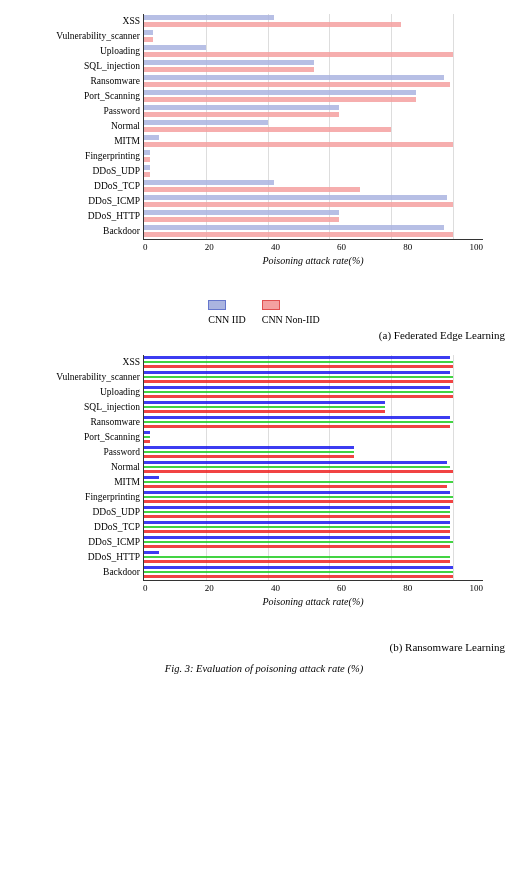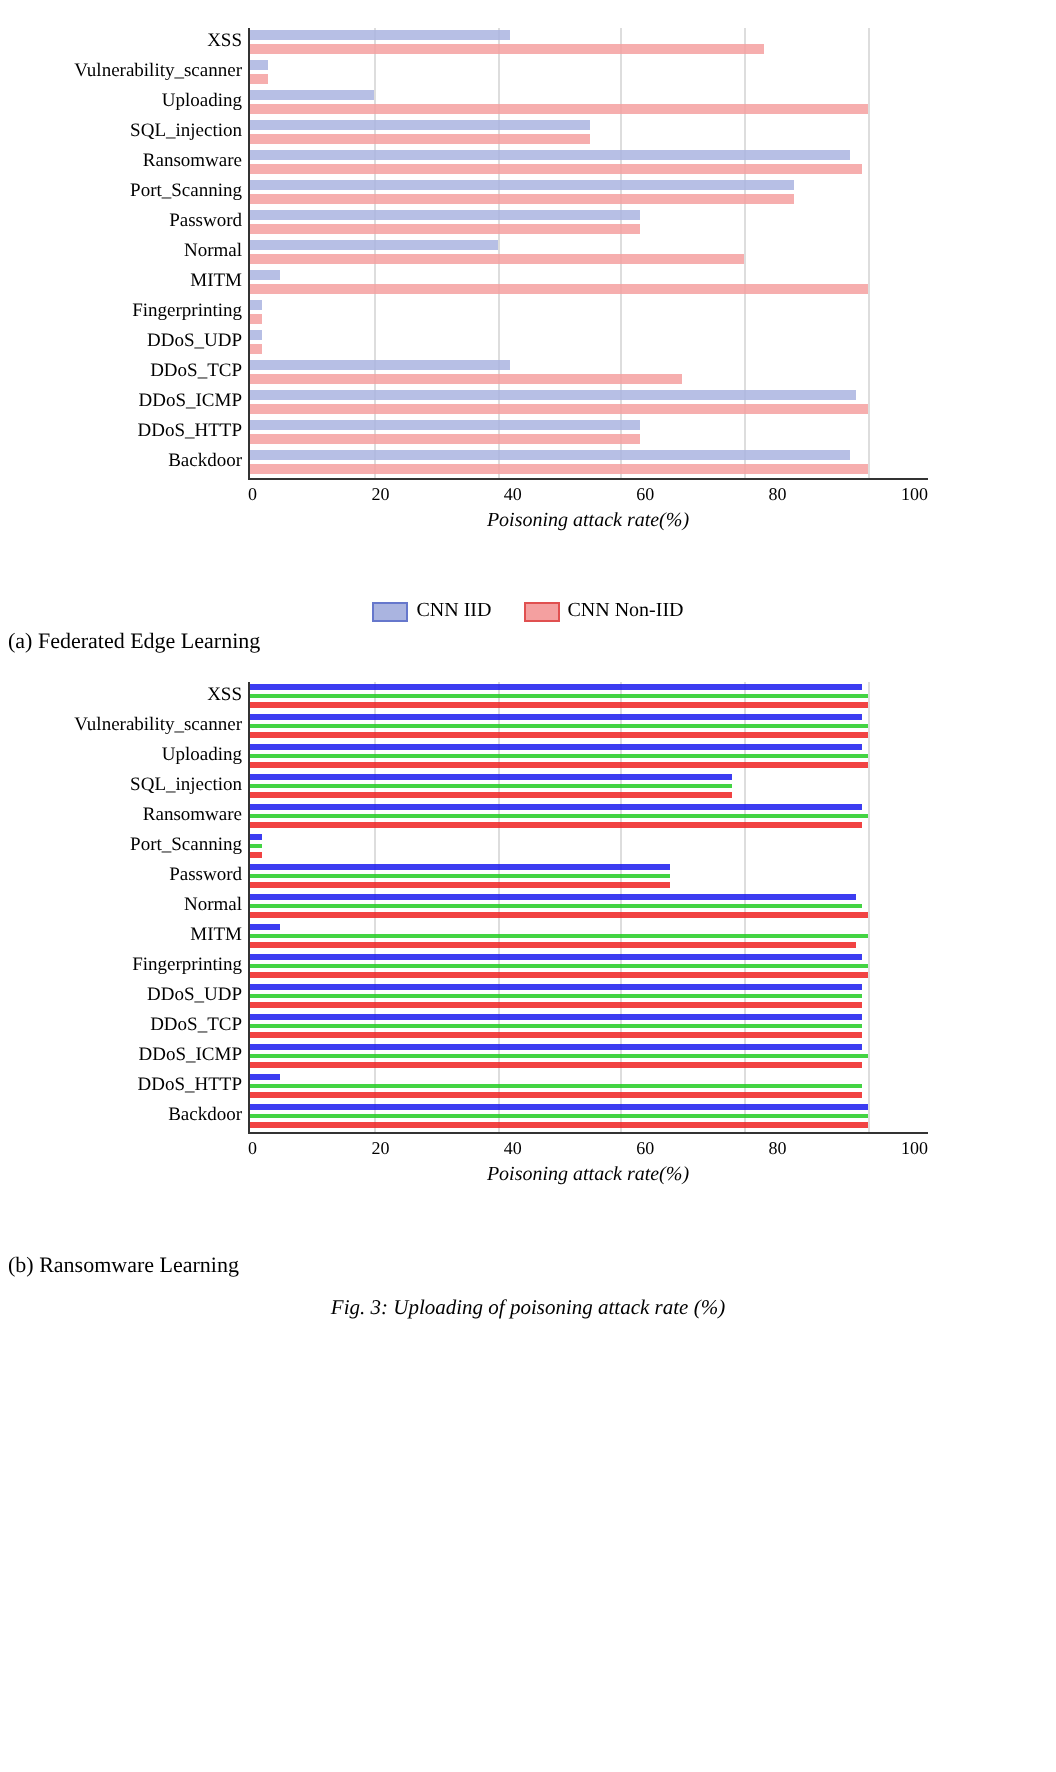--- a/index.html
+++ b/index.html
@@ -5,21 +5,21 @@
     * { box-sizing: border-box; margin: 0; padding: 0; }
     body {
       font-family: 'Times New Roman', Times, serif;
       background: #fff;
       width: 528px;
       min-height: 886px;
       font-size: 11px;
     }
     .page {
       width: 528px;
-      padding: 10px 4px;
+      padding: 10px 23px;
     }
     .chart-section {
       margin-bottom: 6px;
     }
     .chart-container {
       position: relative;
       padding: 4px 0 30px 120px;
       margin-bottom: 4px;
     }
     .chart-inner {
@@ -69,31 +69,32 @@
     .legend {
       display: flex;
       justify-content: center;
       align-items: center;
       gap: 16px;
       margin: 4px 0 2px 0;
       font-size: 10px;
     }
     .legend-item {
       display: flex;
-      align-items: flex-end;
+      align-items: flex-start;
       gap: 4px;
+      flex-direction: column;
     }
     .legend-swatch {
       width: 18px;
       height: 10px;
       border: 1px solid #555;
       display: inline-block;
     }
     .caption {
-      text-align: left;
+      text-align: right;
       font-size: 11px;
       margin: 4px 0 10px 0;
     }
     .grid-line {
       position: absolute;
       top: 0;
       bottom: 0;
       width: 1px;
       background: #ddd;
       pointer-events: none;
@@ -381,14 +382,14 @@
           <span>20</span>
           <span>40</span>
           <span>60</span>
           <span>80</span>
           <span>100</span>
         </div>
         <div class="x-axis-title" style="width: 340px;">Poisoning attack rate(%)</div>
       </div>
       <div class="caption">(b) Ransomware Learning</div>
     </div>
-    <div class="figure-caption">Fig. 3: Uploading of poisoning attack rate (%)</div>
+    <div class="figure-caption">Fig. 3: Evaluation of poisoning attack rate (%)</div>
   </div>
 
 </body></html>

